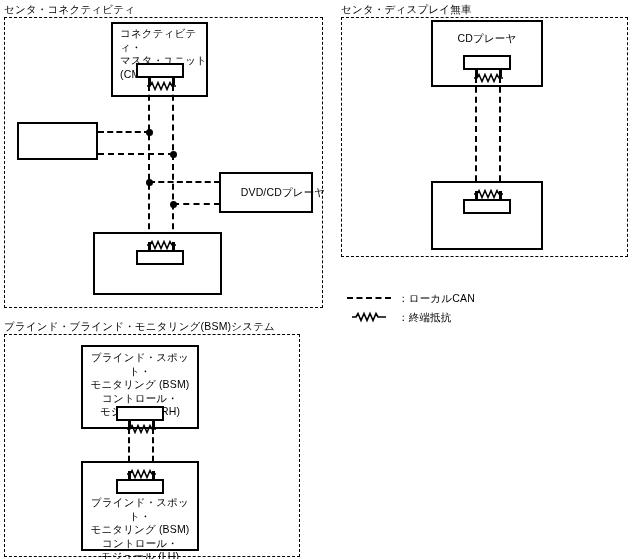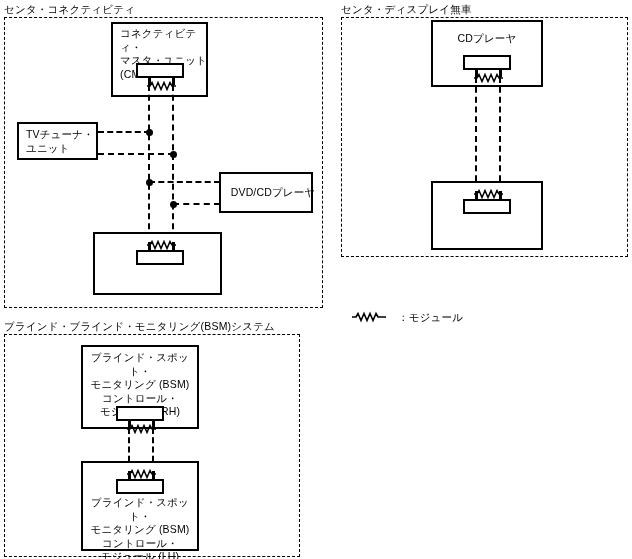--- a/index.html
+++ b/index.html
@@ -146,31 +146,29 @@
     <svg width="30" height="10" viewBox="0 0 30 10">
       <polyline points="0,5 3,5 5,1.5 8,8.5 11,1.5 14,8.5 17,1.5 20,8.5 23,1.5 25,5 29,5" fill="none" stroke="#000" stroke-width="1.5"></polyline>
     </svg>
   </div>
 
   <div class="bus bus-v" style="left:148px; top:85px; height:154px;"></div>
 
   <div class="bus bus-v" style="left:172px; top:85px; height:154px;"></div>
 
   <div class="unit-box" style="left:17px; top:122px; width:81px; height:38px;"></div>
-  <div class="unit-label left-align" style="left:17px; top:128px; width:81px;">TVチューナ・
-ユニット</div>
 
   <div class="bus bus-h" style="left:98px; top:131px; width:52px;"></div>
   <div class="node-dot" style="left:146px; top:129px;"></div>
 
   <div class="bus bus-h" style="left:98px; top:153px; width:76px;"></div>
   <div class="node-dot" style="left:170px; top:151px;"></div>
 
   <div class="unit-box" style="left:219px; top:172px; width:94px; height:41px;"></div>
-  <div class="unit-label" style="left:219px; top:186px; width:108px;">DVD/CDプレーヤ</div>
+  <div class="unit-label" style="left:229px; top:186px; width:108px;">DVD/CDプレーヤ</div>
 
   <div class="bus bus-h" style="left:149px; top:181px; width:71px;"></div>
   <div class="node-dot" style="left:146px; top:179px;"></div>
 
   <div class="bus bus-h" style="left:173px; top:203px; width:47px;"></div>
   <div class="node-dot" style="left:170px; top:201px;"></div>
 
   <div class="unit-box" style="left:93px; top:232px; width:129px; height:63px;"></div>
   <div class="connector" style="left:136px; top:250px; width:48px; height:15px;"></div>
   <div class="stub-v" style="left:148px; top:242px; height:9px;"></div>
@@ -203,28 +201,34 @@
   <div class="stub-v" style="left:475px; top:191px; height:9px;"></div>
   <div class="stub-v" style="left:499px; top:191px; height:9px;"></div>
   <div class="resistor" style="left:474px; top:189px;">
     <svg width="30" height="10" viewBox="0 0 30 10">
       <polyline points="0,5 3,5 5,1.5 8,8.5 11,1.5 14,8.5 17,1.5 20,8.5 23,1.5 25,5 29,5" fill="none" stroke="#000" stroke-width="1.5"></polyline>
     </svg>
   </div>
 
   <div class="legend" style="left:347px; top:292px; width:180px; height:36px;">
 
+    <div class="legend-row" style="left:0px; top:0px;">
+      <span class="legend-sym">
+        <span class="dashline"></span>
+      </span>
+      <span class="legend-text">：ローカルCAN</span>
+    </div>
 
     <div class="legend-row" style="left:0px; top:19px;">
       <span class="legend-sym">
         <svg width="44" height="12" viewBox="0 0 44 12" style="position:absolute;left:0;top:0;">
           <polyline points="5,6 9,6 11,2.5 14,9.5 17,2.5 20,9.5 23,2.5 26,9.5 29,2.5 31,6 39,6" fill="none" stroke="#000" stroke-width="1.6"></polyline>
         </svg>
       </span>
-      <span class="legend-text">：モジュール</span>
+      <span class="legend-text">：終端抵抗</span>
     </div>
   </div>
 
   <div class="group-label" style="left:4px; top:320px;">ブラインド・ブラインド・モニタリング(BSM)システム</div>
   <div class="group-panel" style="left:4px; top:334px; width:296px; height:223px;"></div>
 
   <div class="unit-box" style="left:81px; top:345px; width:118px; height:84px;"></div>
   <div class="unit-label" style="left:81px; top:351px; width:118px;">ブラインド・スポット・
 モニタリング (BSM)
 コントロール・

